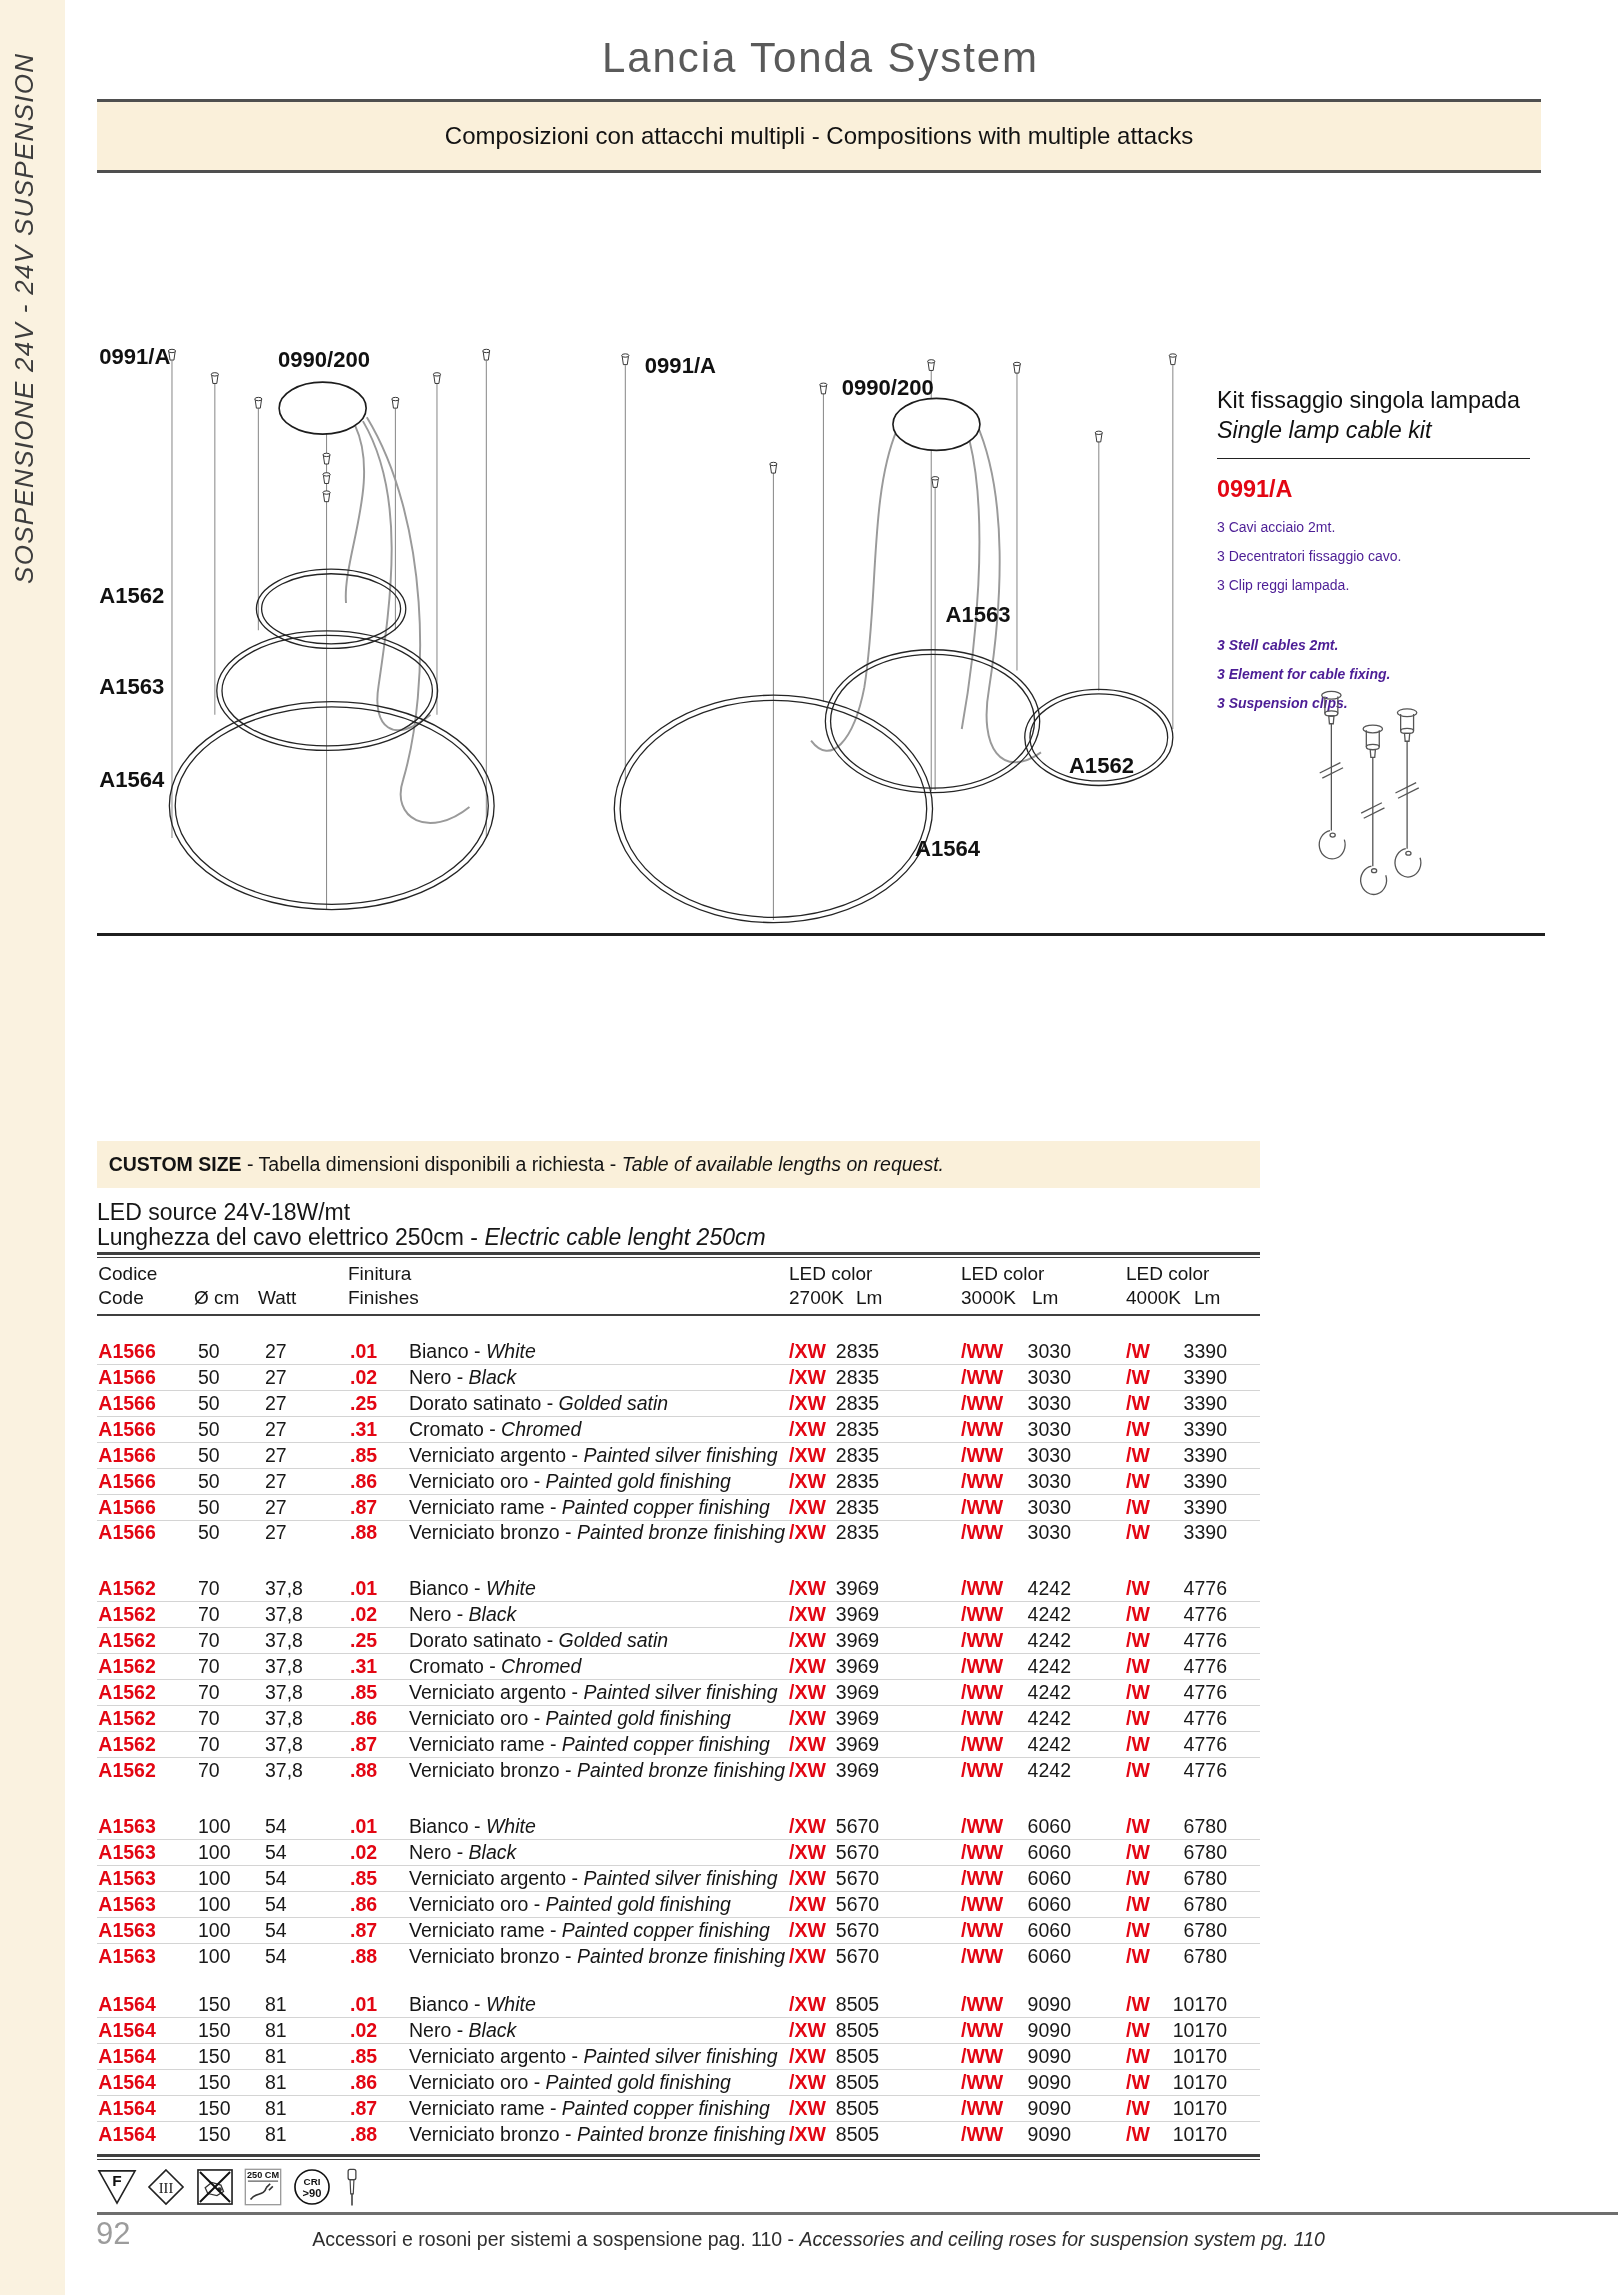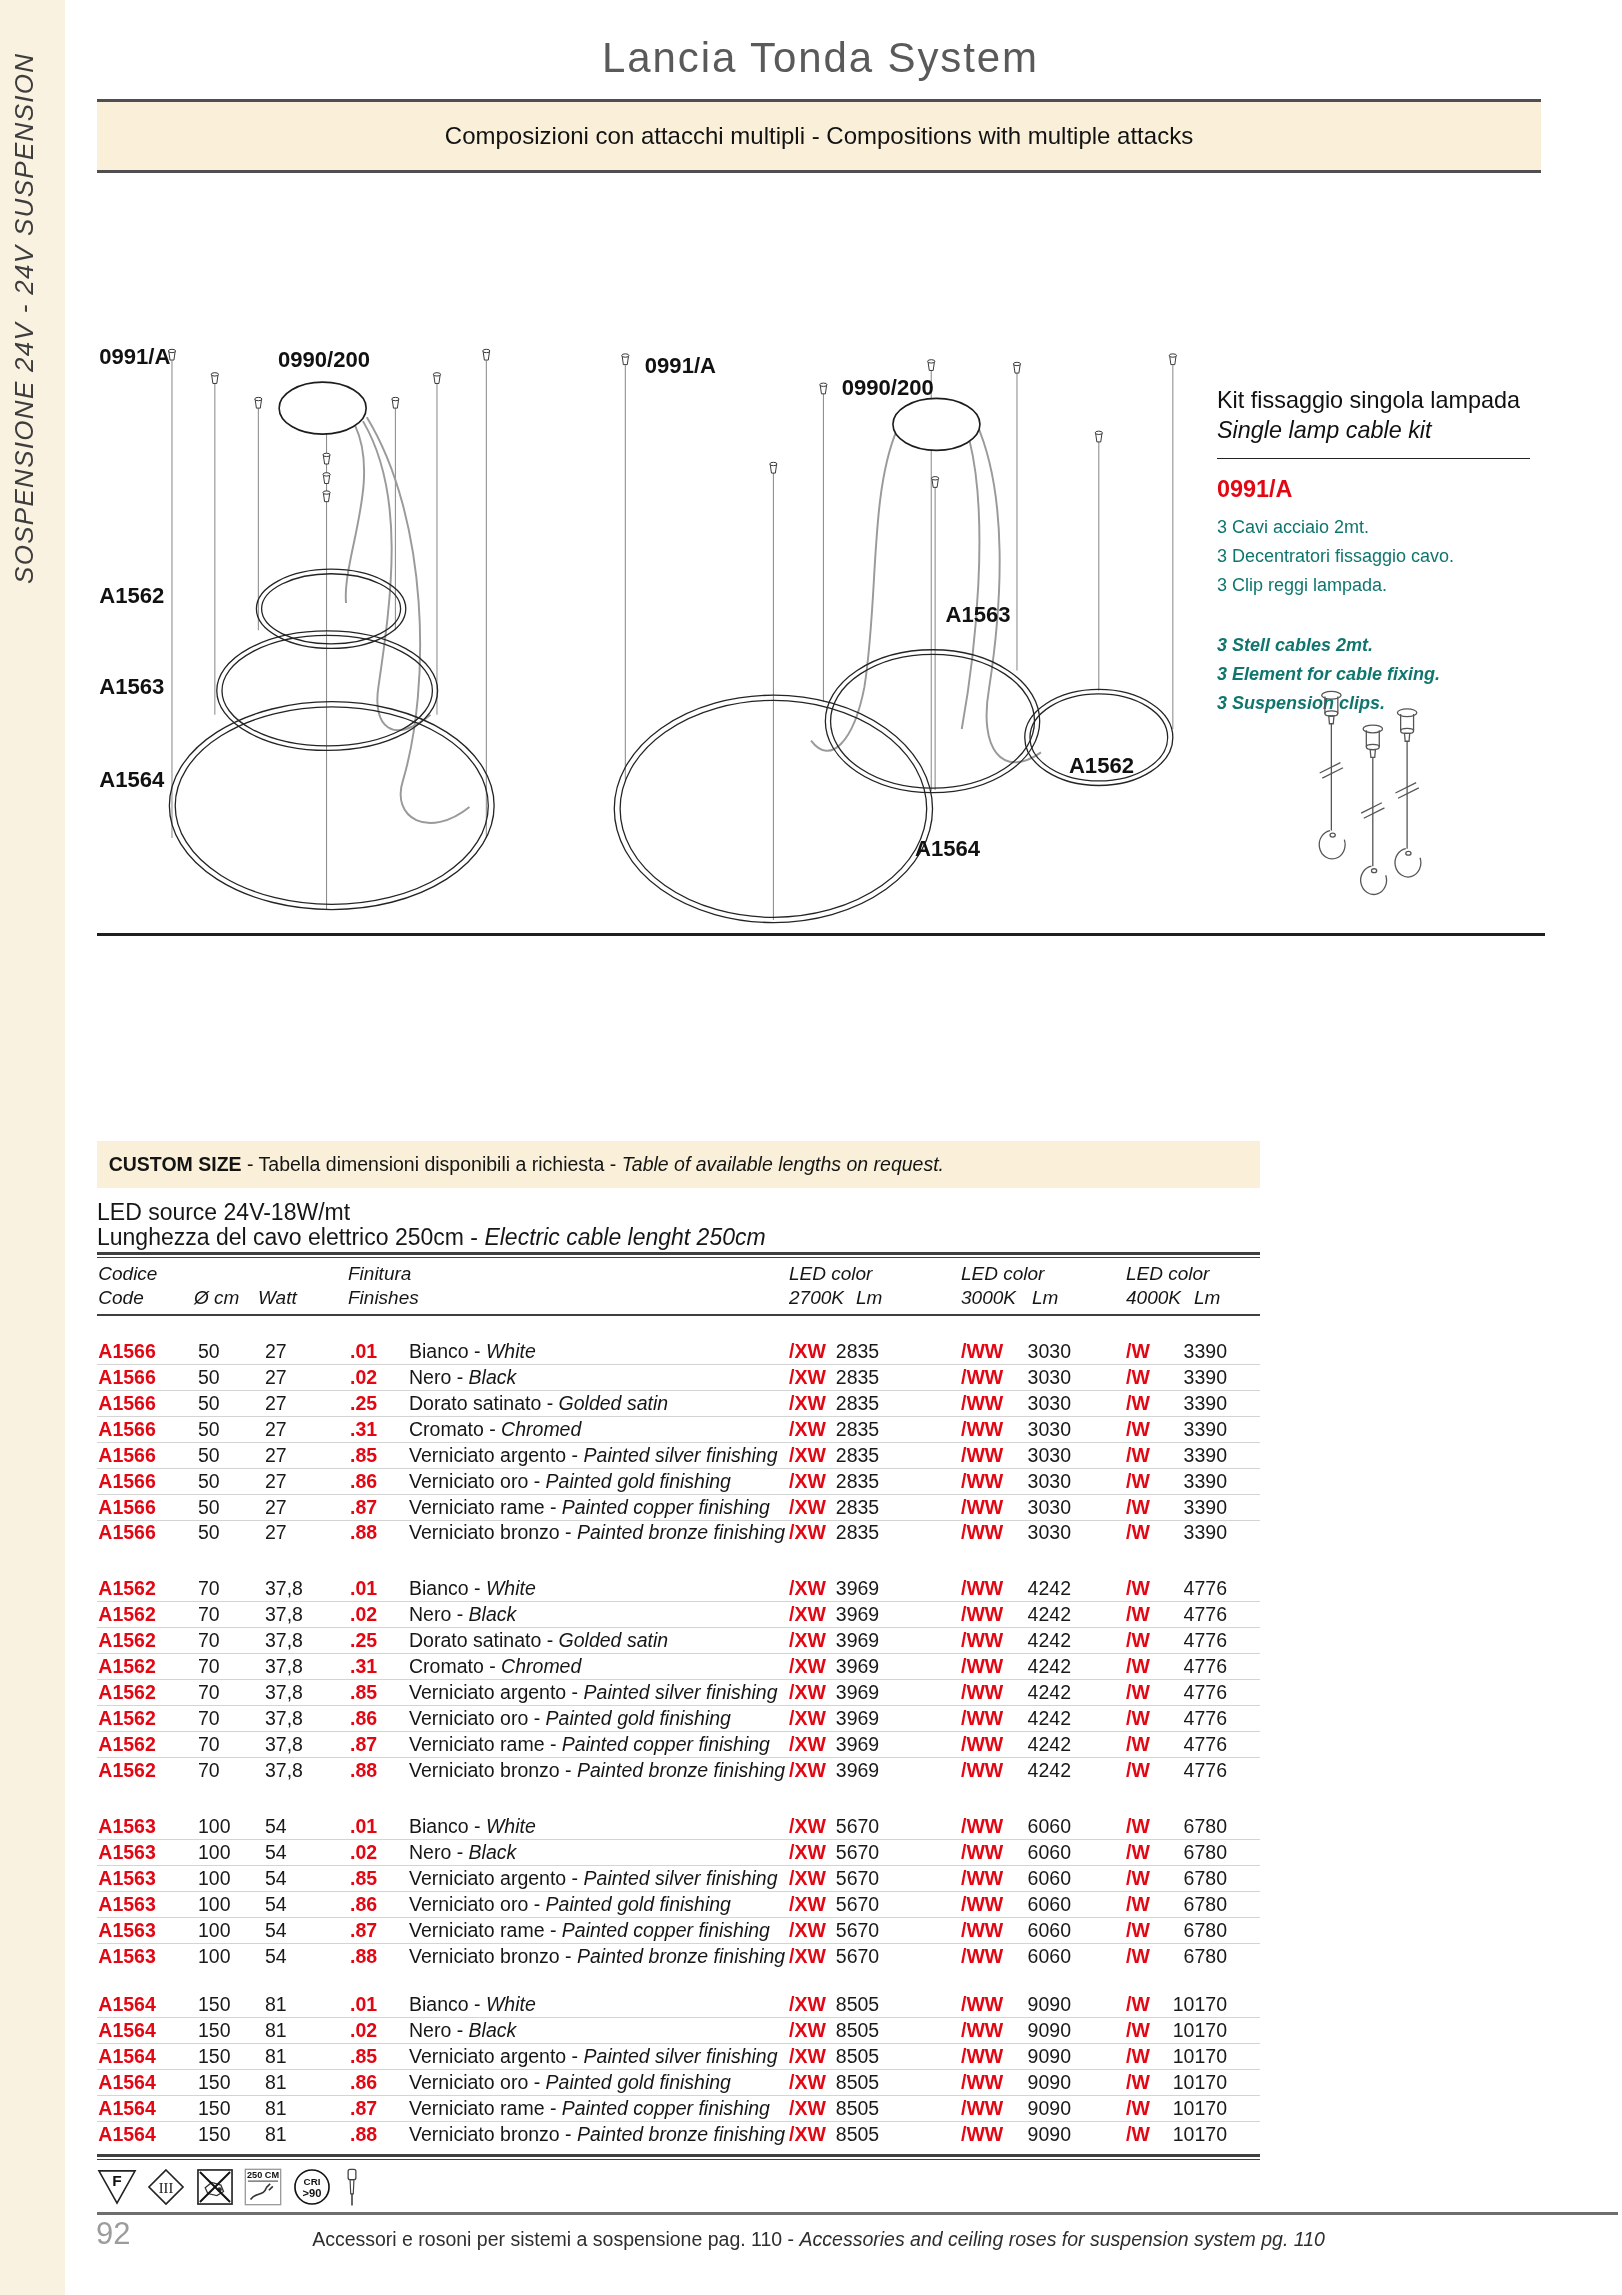--- a/index.html
+++ b/index.html
@@ -28,36 +28,36 @@
   .cable{stroke:#8a8a8a;stroke-width:1.6px;fill:none;}
   .cord{stroke:#9a9a9a;stroke-width:3px;fill:none;}
   .cv{stroke:#555;stroke-width:2px;fill:none;}
 
   
   .kit-info{left:1217px;top:385px;width:377px;}
   .kit-title{font-size:23.4px;color:#111;line-height:30px;}
   .kit-title-en{font-style:italic;}
   .kit-rule{width:313px;border-top:1.9px solid #222;margin-top:13px;}
   .kit-code{color:#e30613;font-weight:bold;font-size:23.4px;margin-top:17px;}
-  .kit-list{font-size:18px;line-height:29px;margin-top:10.4px;color:#0f766e;}
+  .kit-list{font-size:14px;line-height:29px;margin-top:10.4px;color:#4c1d95;}
   .kit-list.en{font-style:italic;margin-top:31px;font-weight:bold;}
 
   .divider{left:97px;top:933px;width:1448px;height:2.6px;background:#1f1f1f;}
 
   
   .custom-bar{left:97px;top:1141px;width:1163px;height:47px;background:#faf0da;
     display:flex;align-items:center;}
   .custom-bar .in{margin-left:11.7px;font-size:19.5px;color:#141414;}
   .custom-bar b{font-weight:bold;}
   .ledinfo{left:97px;top:1200px;font-size:23px;line-height:25px;color:#161616;}
 
   
   .tbl{left:97px;top:0;width:1163px;height:2295px;font-size:19px;}
   .rule{position:absolute;left:0;width:1163px;background:#3f3f3f;}
-  .hlbl{position:absolute;color:#161616;font-style:italic;}
+  .hlbl{position:absolute;color:#161616;}
   .row{position:absolute;left:0;width:1163px;height:26px;font-size:19.5px;}
   .row.sep{border-bottom:1.3px solid #d4d4d4;}
   .row span, .row div{position:absolute;top:50%;transform:translateY(-50%);white-space:nowrap;}
   .rd{color:#e30613;font-weight:bold;}
   .c-code{left:1.3px;} .c-dia{left:101px;} .c-watt{left:168px;}
   .c-fcode{left:253px;} .c-fname{left:312px;color:#161616;}
   .c-sx1{left:692px;text-align:right;} .c-sx2{left:864px;} .c-sx3{left:1029px;}
   .c-lm1{left:712px;width:97px;text-align:center;}
   .c-lm2{left:877px;width:97px;text-align:right;}
   .c-lm3{left:1033px;width:97px;text-align:right;}

